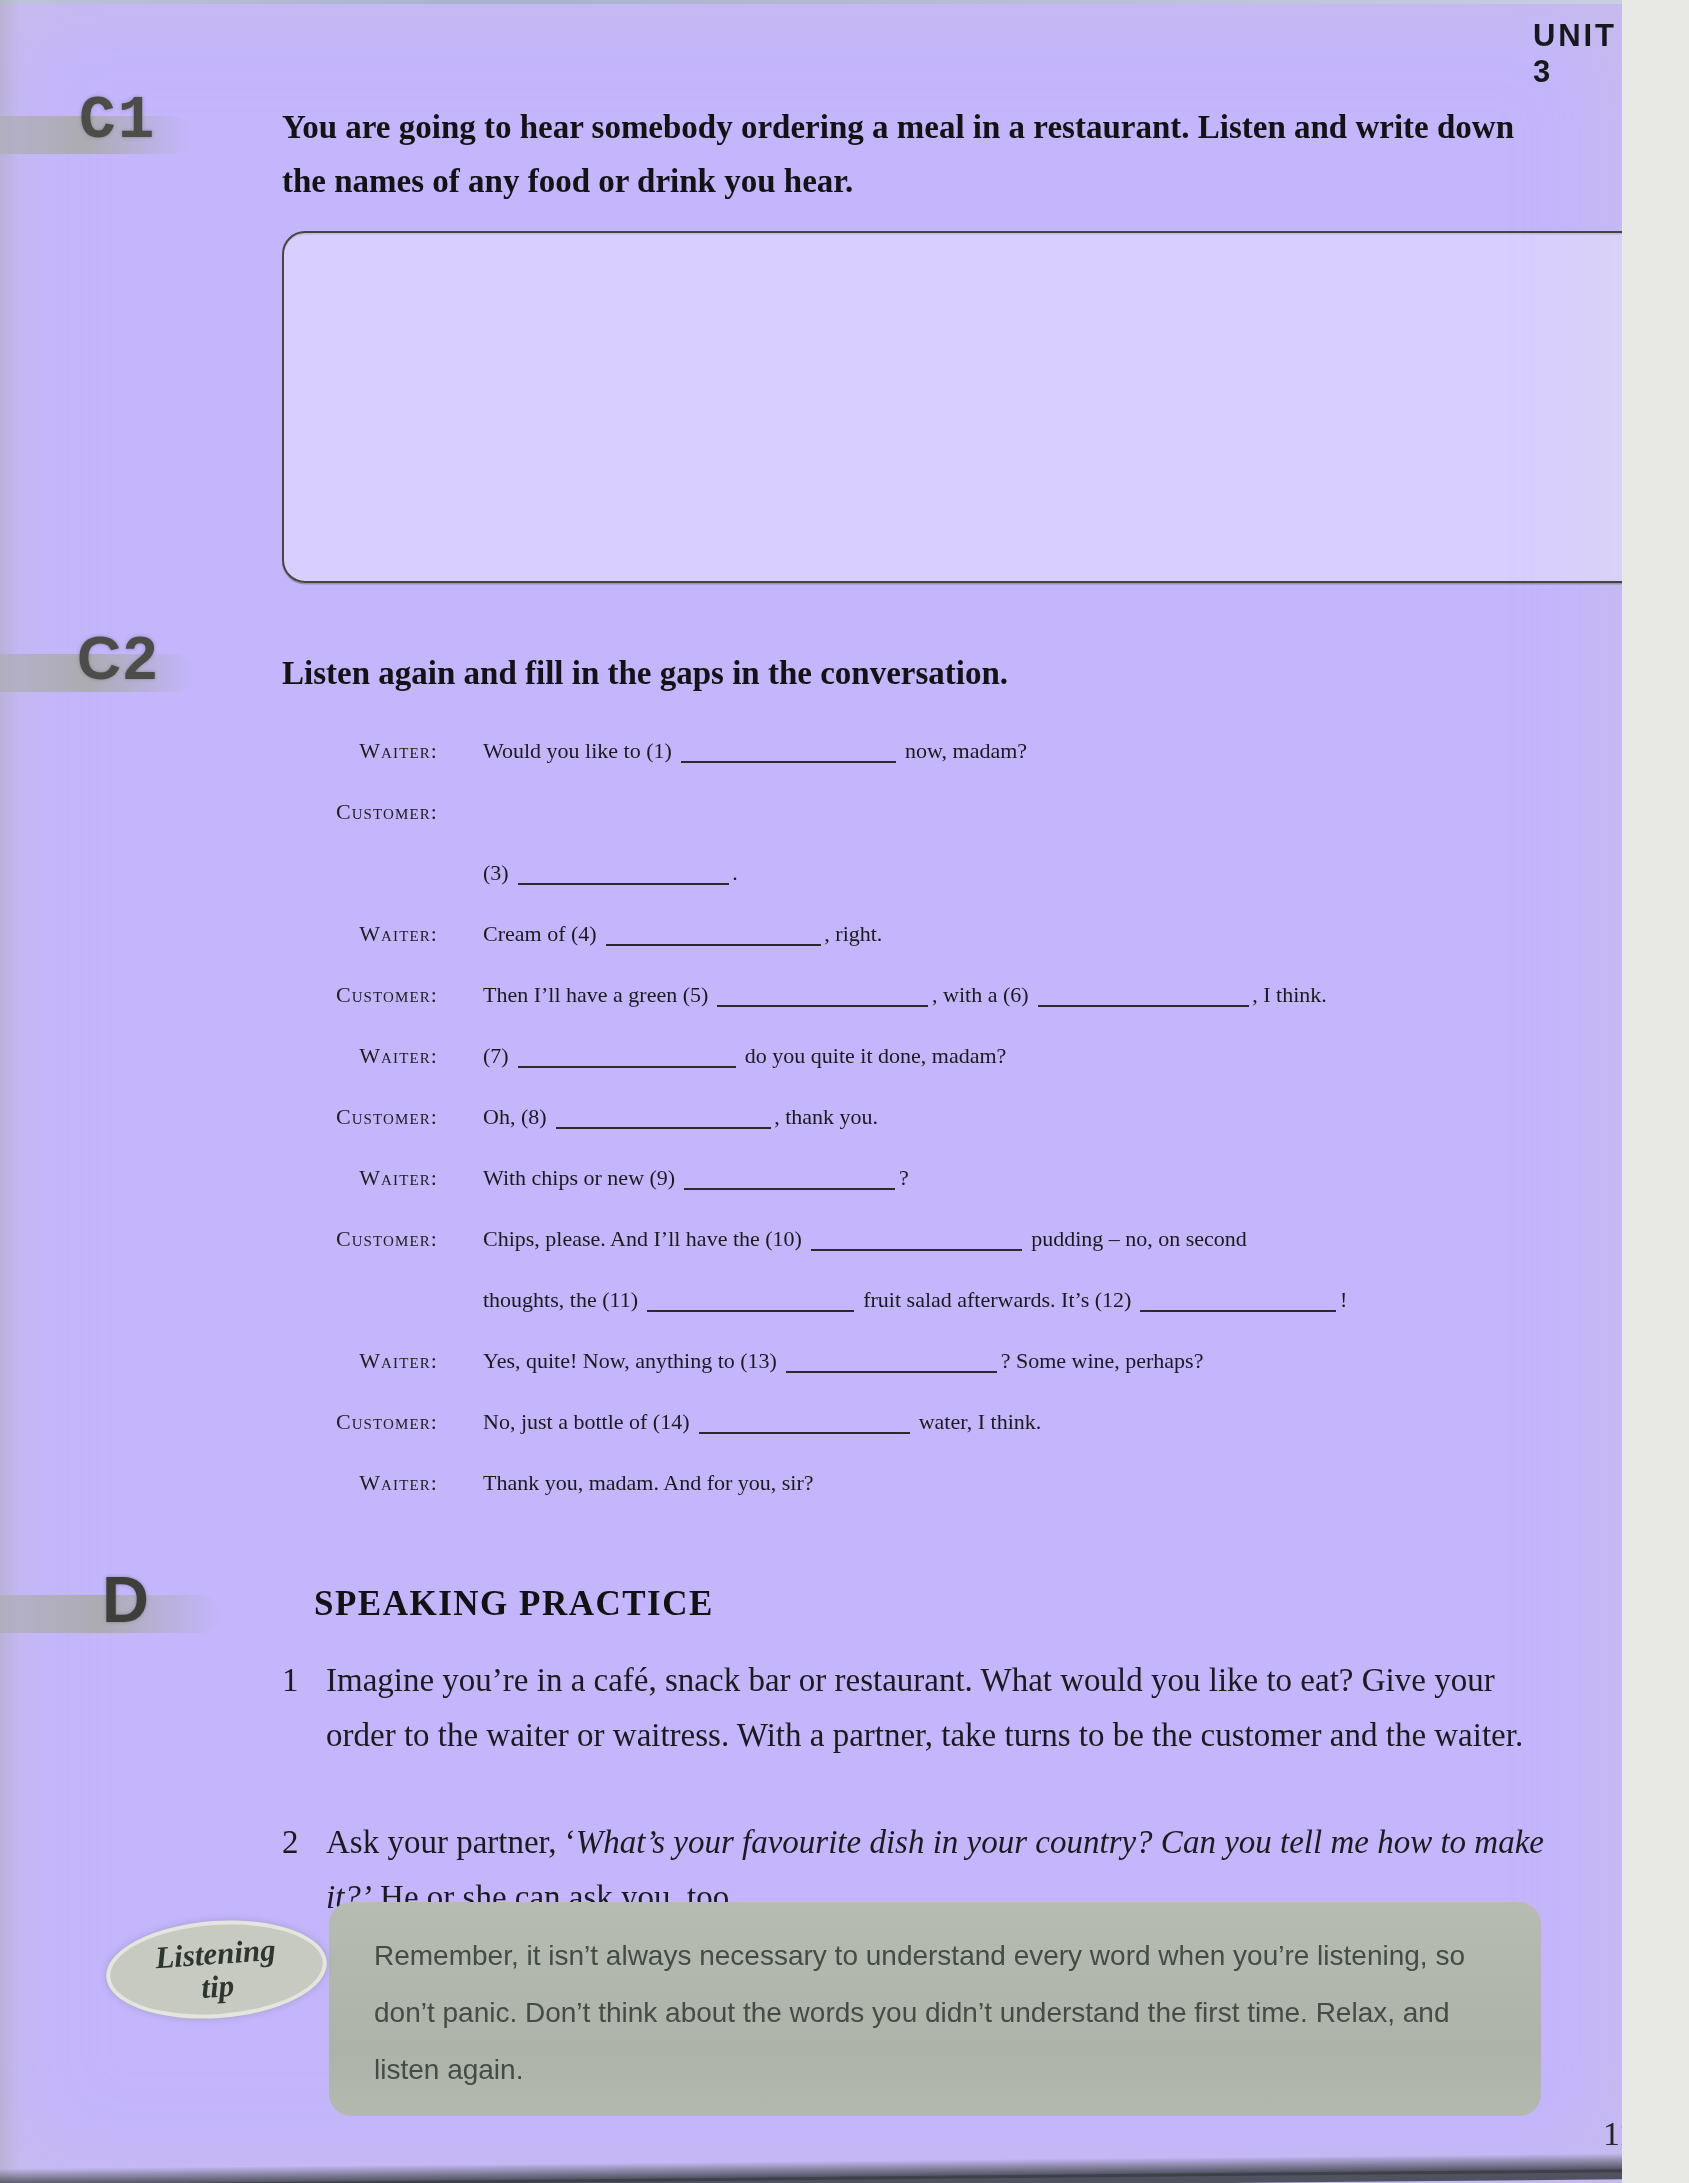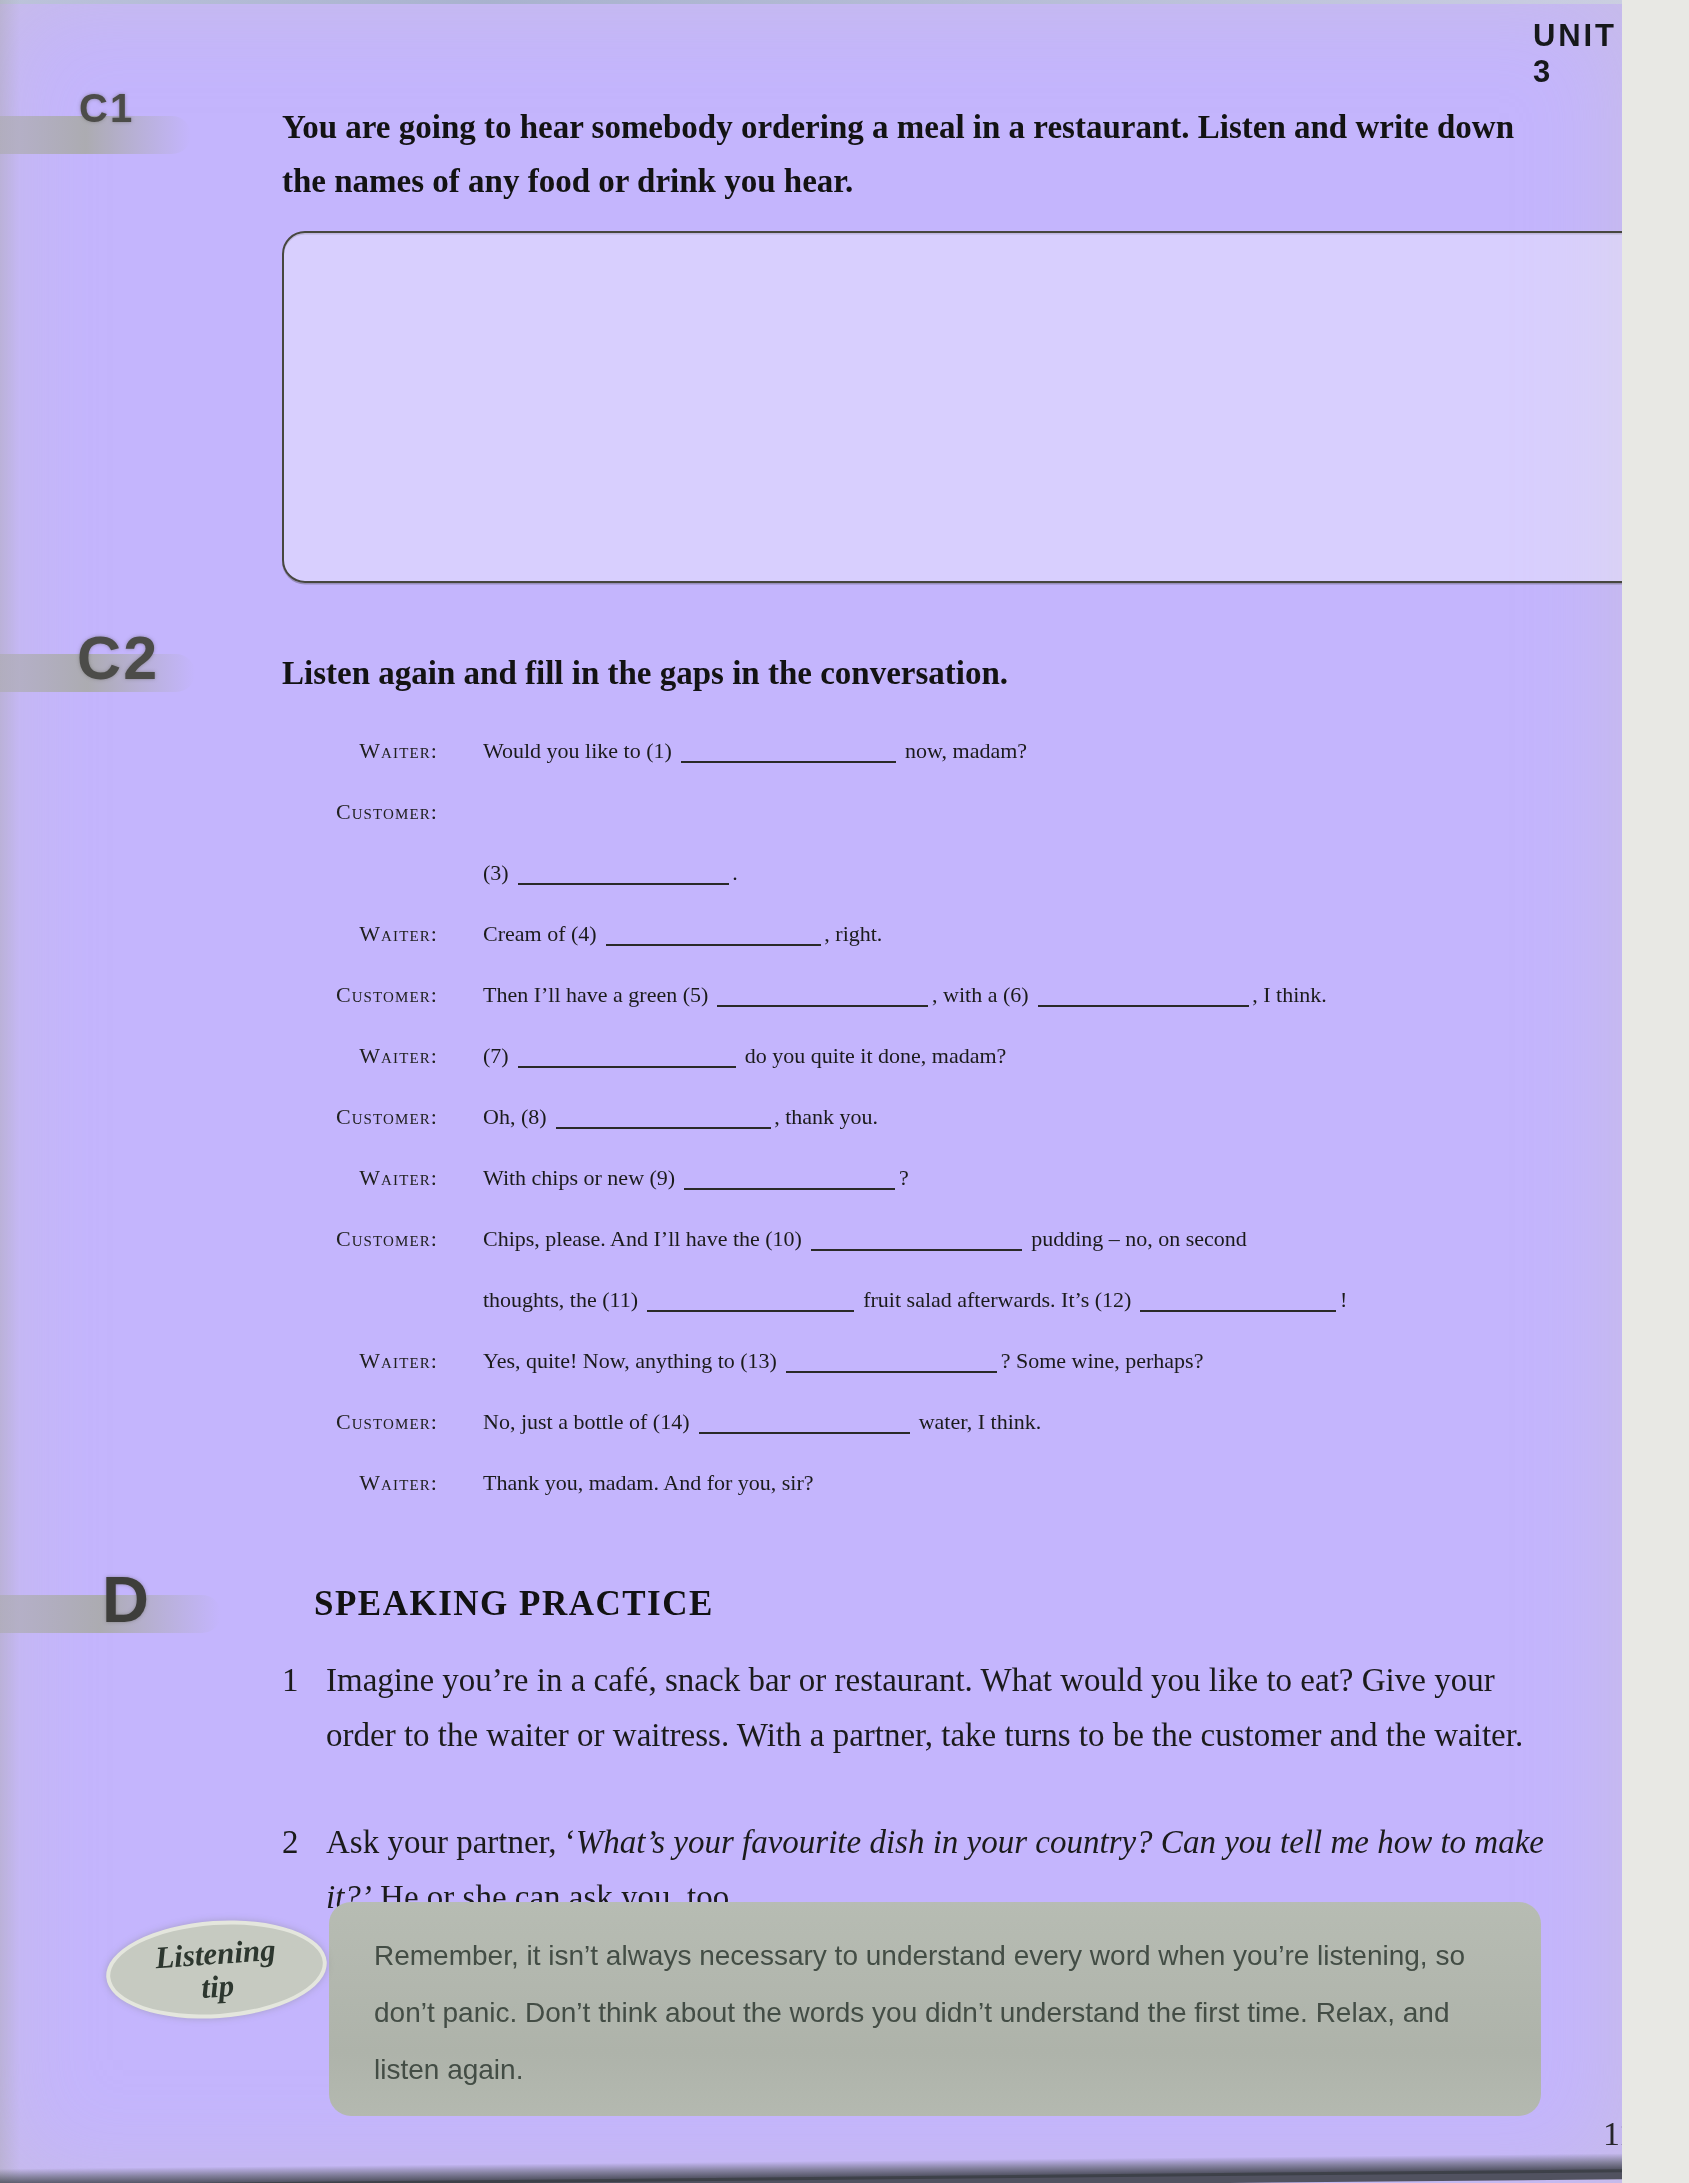--- a/index.html
+++ b/index.html
@@ -34,21 +34,21 @@
   
   .marker-bar{position:absolute;height:38px;
     background:linear-gradient(to right, rgba(168,170,164,.5) 0%, rgba(168,170,164,.85) 45%, rgba(168,170,164,0) 100%);
     border-radius:0 19px 19px 0;}
   .bar-c1{left:0;top:116px;width:191px;}
   .bar-c2{left:0;top:654px;width:195px;}
   .bar-d{left:0;top:1595px;width:221px;}
   .marker-letter{position:absolute;
     font-family:"Liberation Sans", sans-serif;font-weight:800;color:#4c4c49;
     text-shadow:0 0 3.6px rgba(94,94,90,.55);letter-spacing:2.2px;}
-  .letter-c1{left:79px;top:86px;font-size:40px;}
+  .letter-c1{left:79px;top:86px;font-size:61px;font-family:Liberation Mono, monospace;}
   .letter-c2{left:77px;top:623px;font-size:61px;}
   .letter-d{left:102px;top:1562px;font-size:65px;color:#3e3e3b;}
 
   
   .instr{position:absolute;left:282px;width:1375px;
     font-weight:bold;font-size:33px;line-height:54px;color:#131313;}
   .instr span{display:block;}
   .instr-c1{top:100px;}
   .instr-c2{top:646px;}
 

